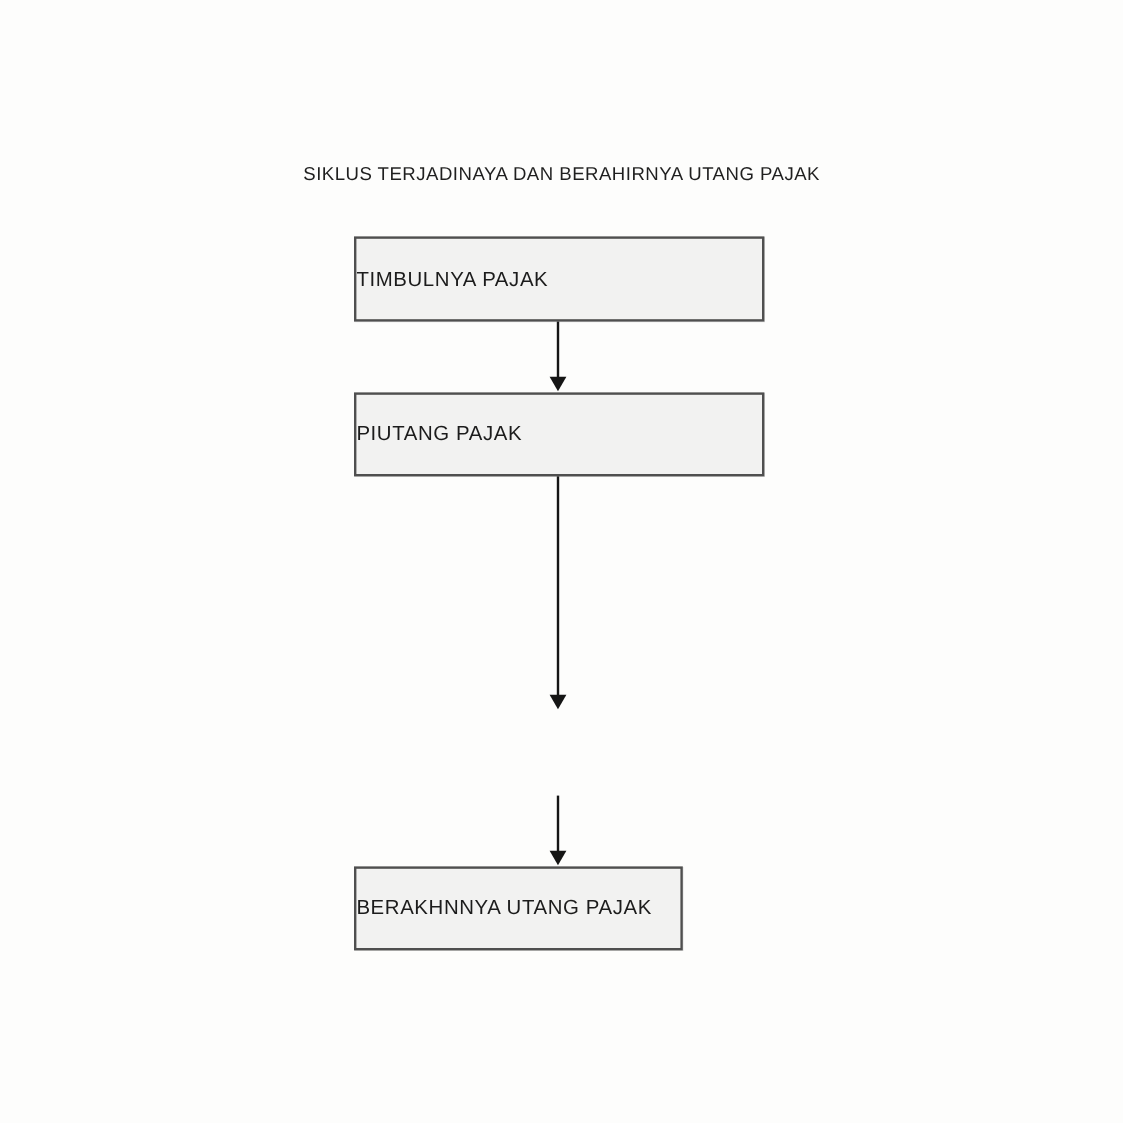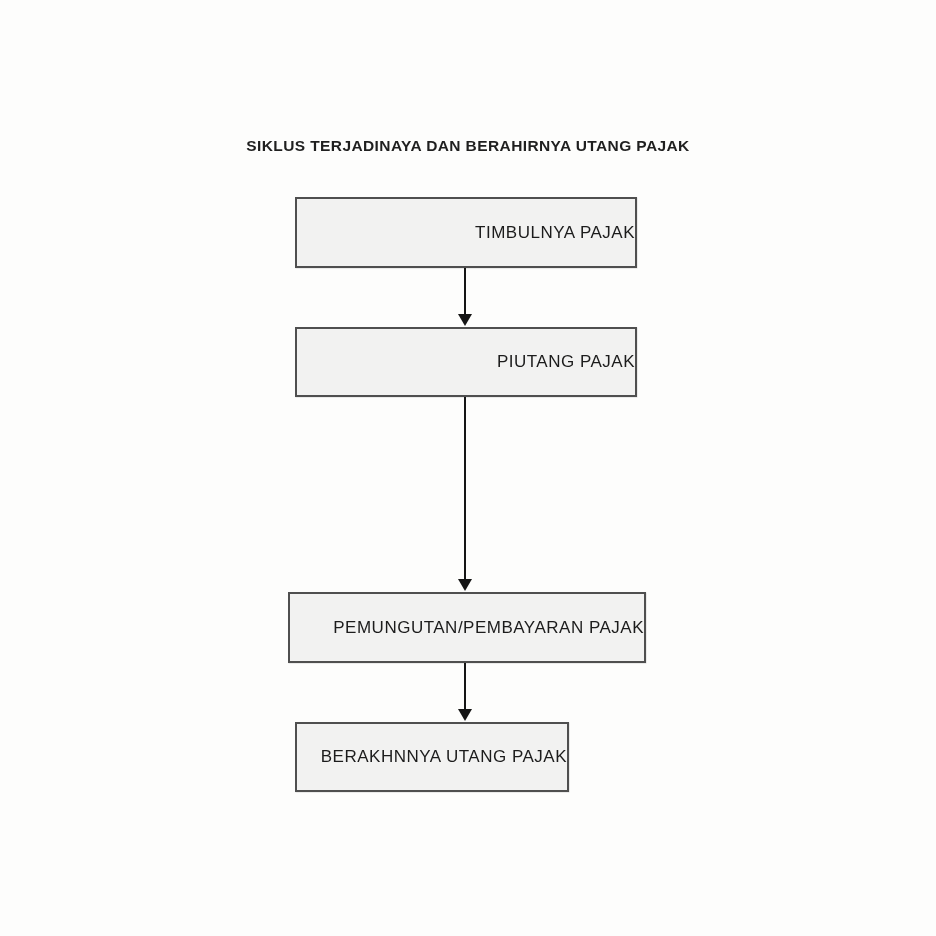--- a/index.html
+++ b/index.html
@@ -15,32 +15,32 @@
     font-family: "Liberation Sans", sans-serif;
     overflow: hidden;
   }
   .diagram-title {
     position: absolute;
     top: 137px;
     left: 0;
     width: 936px;
     text-align: center;
     font-size: 15.5px;
-    font-weight: 700;
+    font-weight: 400;
     letter-spacing: 0.4px;
     color: #1f1f1f;
   }
   .flow-node {
     position: absolute;
     box-sizing: border-box;
     background: #f2f2f1;
     border: 2px solid #4f4f4f;
     display: flex;
     align-items: center;
-    justify-content: flex-end;
+    justify-content: flex-start;
     font-size: 17px;
     letter-spacing: 0.5px;
     color: #1c1c1c;
     text-align: center;
     box-shadow: 0.5px 0.5px 0 rgba(0,0,0,0.15);
   }
   .node-1 { left: 295px; top: 197px; width: 342px; height: 71px; }
   .node-2 { left: 295px; top: 327px; width: 342px; height: 70px; }
   .node-3 { left: 288px; top: 592px; width: 358px; height: 71px; }
   .node-4 { left: 295px; top: 722px; width: 274px; height: 70px; }
@@ -91,23 +91,20 @@
 
   <div class="flow-node node-2">
     <span>PIUTANG PAJAK</span>
   </div>
 
   <div class="flow-arrow arrow-2">
     <div class="shaft"></div>
     <div class="head"></div>
   </div>
 
-  <div class="flow-node node-3">
-    <span>PEMUNGUTAN/PEMBAYARAN PAJAK</span>
-  </div>
 
   <div class="flow-arrow arrow-3">
     <div class="shaft"></div>
     <div class="head"></div>
   </div>
 
   <div class="flow-node node-4">
     <span>BERAKHNNYA UTANG PAJAK</span>
   </div>
 

